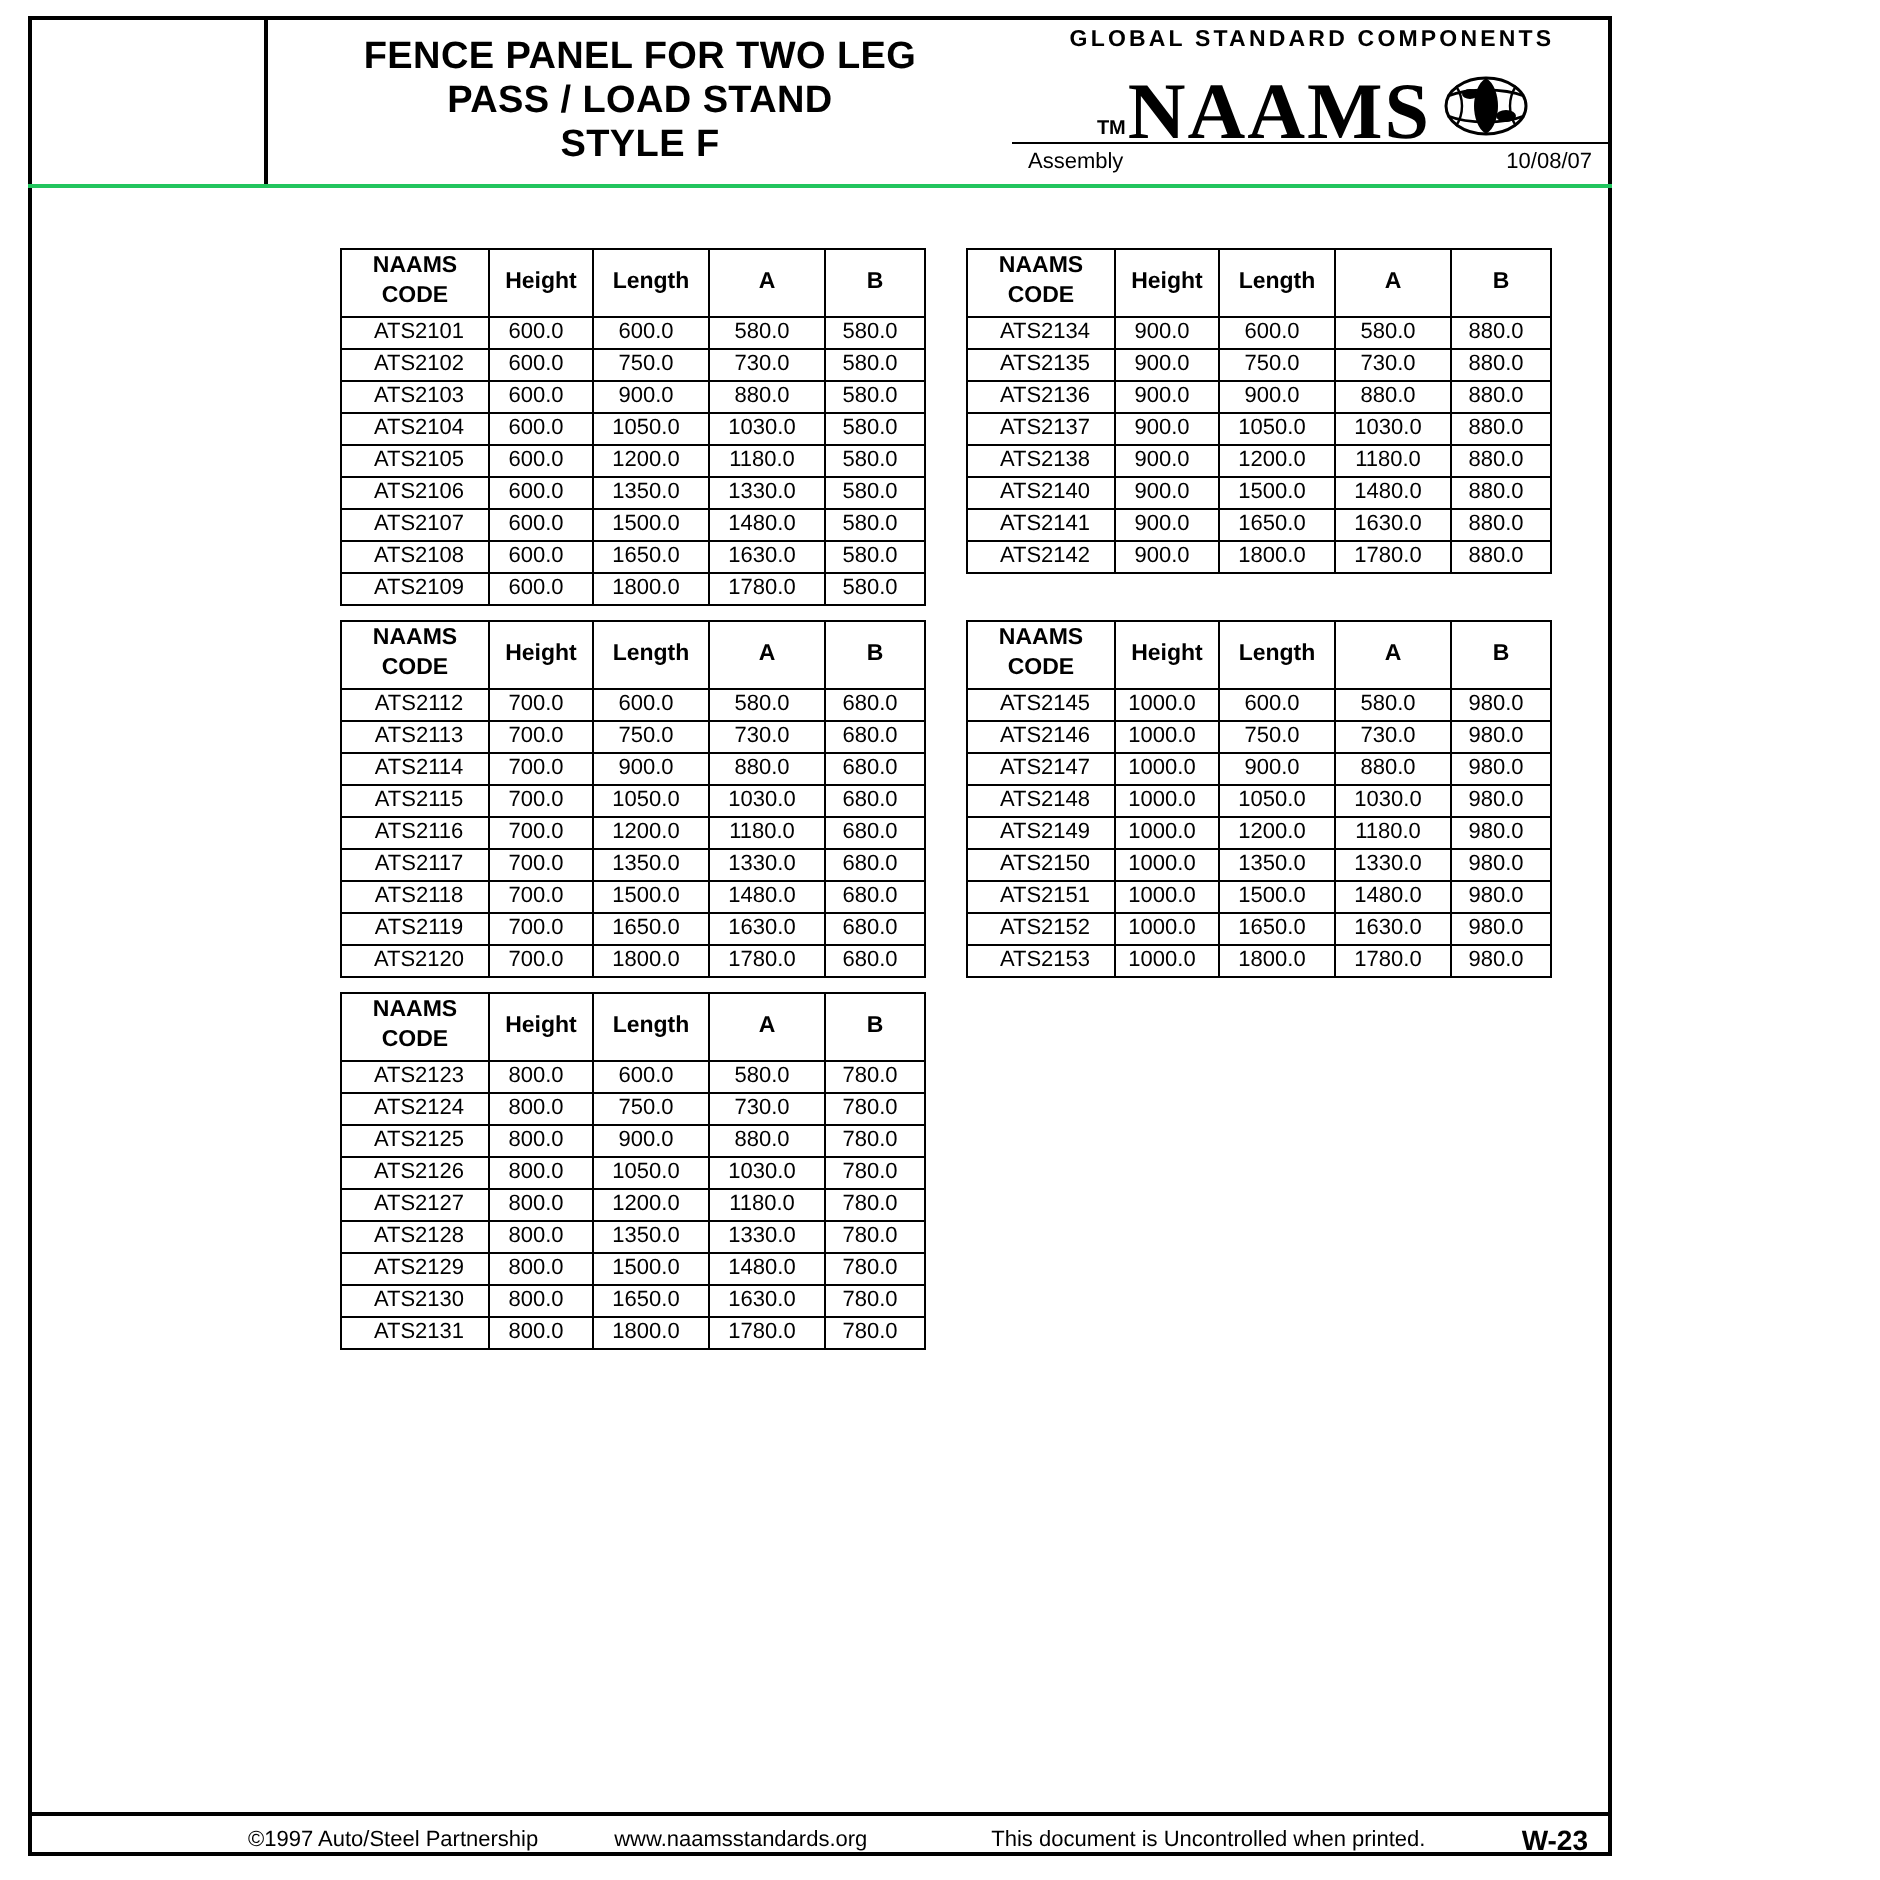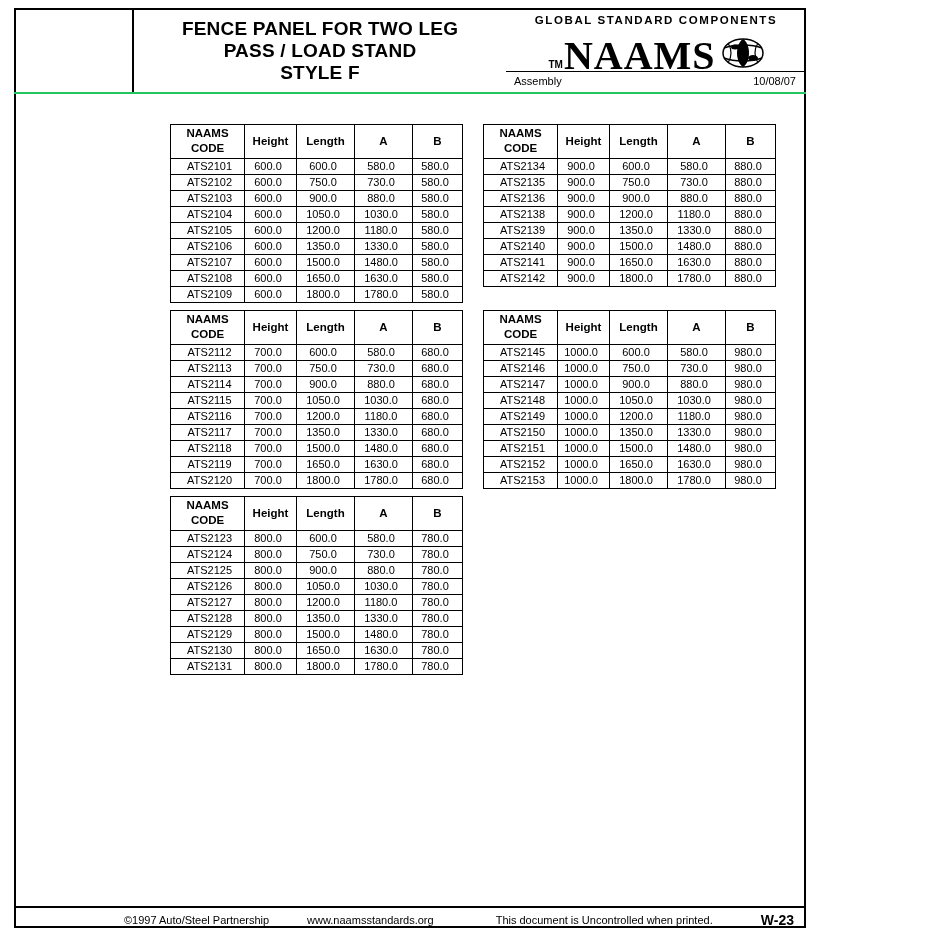--- a/index.html
+++ b/index.html
@@ -496,31 +496,31 @@
             <td class="col-b">880.0</td>
           </tr>
           <tr>
             <td class="col-code">ATS2136</td>
             <td class="col-h">900.0</td>
             <td class="col-l">900.0</td>
             <td class="col-a">880.0</td>
             <td class="col-b">880.0</td>
           </tr>
           <tr>
+            <td class="col-code">ATS2137</td>
+            <td class="col-h">900.0</td>
+            <td class="col-l">1050.0</td>
+            <td class="col-a">1030.0</td>
+            <td class="col-b">880.0</td>
+          </tr>
+          <tr>
             <td class="col-code">ATS2138</td>
             <td class="col-h">900.0</td>
             <td class="col-l">1200.0</td>
             <td class="col-a">1180.0</td>
-            <td class="col-b">880.0</td>
-          </tr>
-          <tr>
-            <td class="col-code">ATS2139</td>
-            <td class="col-h">900.0</td>
-            <td class="col-l">1350.0</td>
-            <td class="col-a">1330.0</td>
             <td class="col-b">880.0</td>
           </tr>
           <tr>
             <td class="col-code">ATS2140</td>
             <td class="col-h">900.0</td>
             <td class="col-l">1500.0</td>
             <td class="col-a">1480.0</td>
             <td class="col-b">880.0</td>
           </tr>
           <tr>

